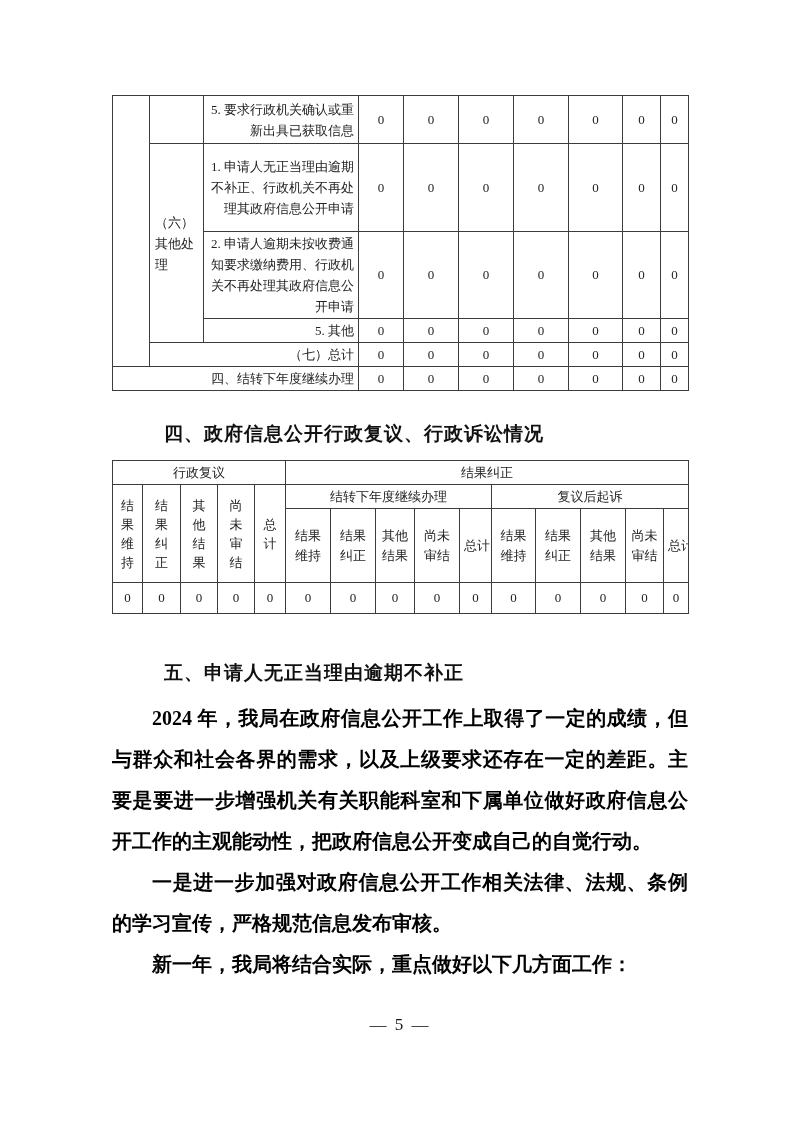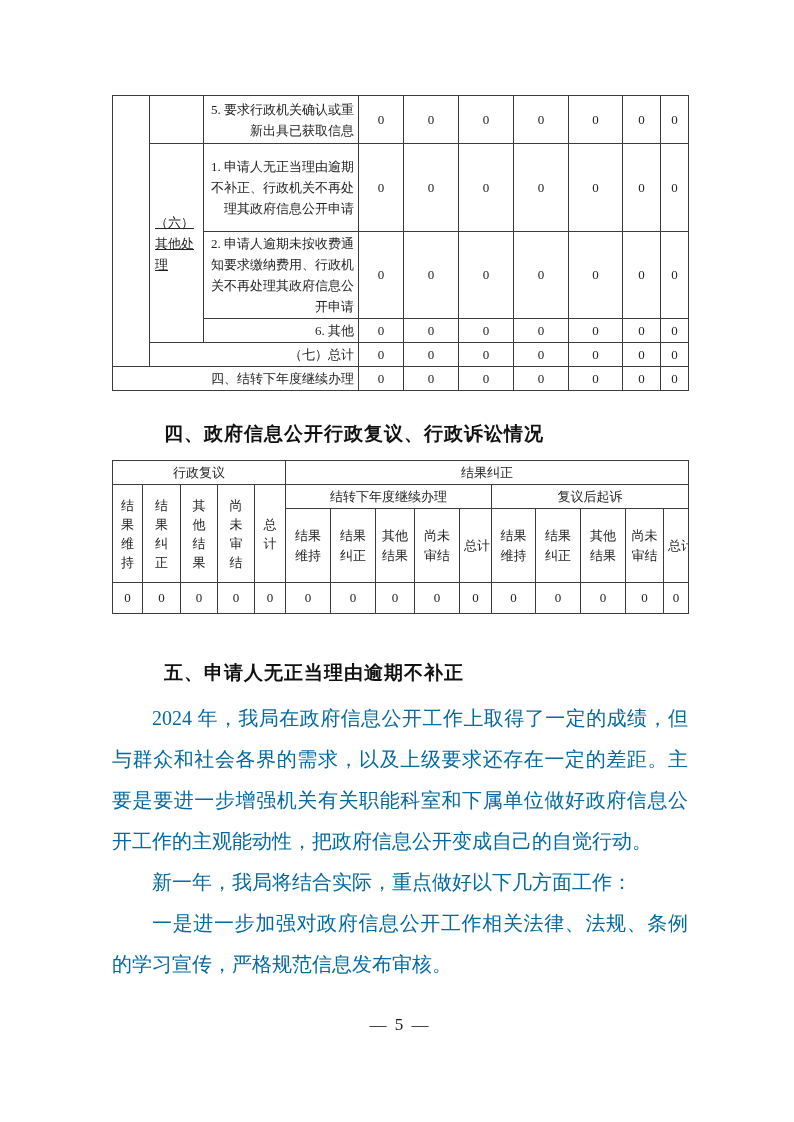--- a/index.html
+++ b/index.html
@@ -36,21 +36,20 @@
     line-height: 21px;
     padding-left: 6px;
     padding-right: 4px;
   }
   .t1 td.grp {
     text-align: left;
     line-height: 21px;
     word-break: break-all;
     padding-left: 5px;
     padding-right: 8px;
-    text-decoration: underline;
   }
   .t1 td.val {
     text-align: center;
   }
   
   h2 {
     font-family: Liberation Sans, sans-serif;
     font-size: 19px;
     font-weight: bold;
     color: #111;
@@ -79,21 +78,22 @@
     text-align: center;
   }
   .t2 .dval { height: 31px; }
   
   .para {
     font-size: 20px;
     line-height: 41px;
     text-align: justify;
     text-indent: 2em;
     margin: 0;
-    color: #0369a1;
+    color: #000000;
+    font-weight: bold;
   }
   .footer {
     text-align: center;
     font-size: 17px;
     margin-top: 30px;
     color: #1a1a1a;
     letter-spacing: 2px;
   }
 </style>
 </head>
@@ -142,21 +142,21 @@
       <td class="lbl">2. 申请人逾期未按收费通知要求缴纳费用、行政机关不再处理其政府信息公开申请</td>
       <td class="val">0</td>
       <td class="val">0</td>
       <td class="val">0</td>
       <td class="val">0</td>
       <td class="val">0</td>
       <td class="val">0</td>
       <td class="val">0</td>
     </tr>
     <tr style="height:22px">
-      <td class="lbl">6. 其他</td>
+      <td class="lbl">5. 其他</td>
       <td class="val">0</td>
       <td class="val">0</td>
       <td class="val">0</td>
       <td class="val">0</td>
       <td class="val">0</td>
       <td class="val">0</td>
       <td class="val">0</td>
     </tr>
     <tr style="height:22px">
       <td colspan="2" class="lbl" style="padding-left:14px">（七）总计</td>
@@ -243,18 +243,18 @@
       <td>0</td>
       <td>0</td>
       <td>0</td>
     </tr>
   </tbody>
     </table>
 
   <h2 class="h5">五、申请人无正当理由逾期不补正</h2>
 
   <p class="para">2024 年，我局在政府信息公开工作上取得了一定的成绩，但与群众和社会各界的需求，以及上级要求还存在一定的差距。主要是要进一步增强机关有关职能科室和下属单位做好政府信息公开工作的主观能动性，把政府信息公开变成自己的自觉行动。</p>
+  <p class="para">一是进一步加强对政府信息公开工作相关法律、法规、条例的学习宣传，严格规范信息发布审核。</p>
   <p class="para">新一年，我局将结合实际，重点做好以下几方面工作：</p>
-  <p class="para">一是进一步加强对政府信息公开工作相关法律、法规、条例的学习宣传，严格规范信息发布审核。</p>
 
   <div class="footer">— 5 —</div>
 
 </div>
 
 </body></html>

